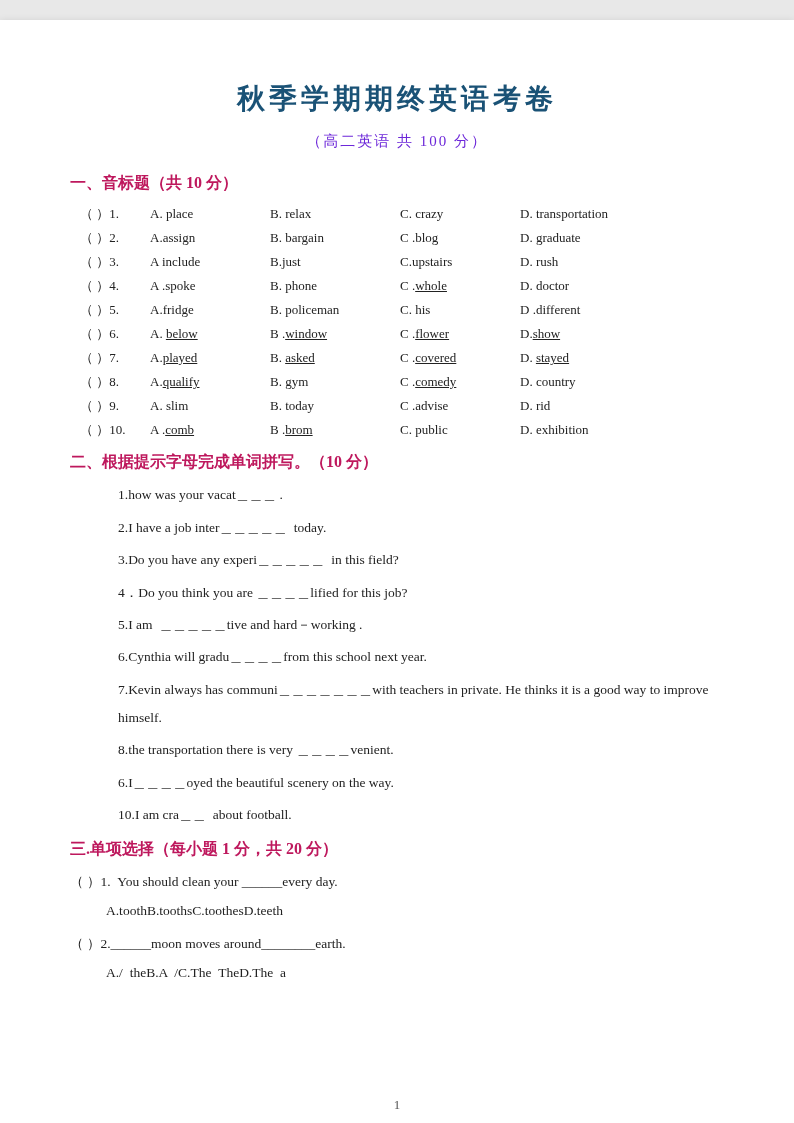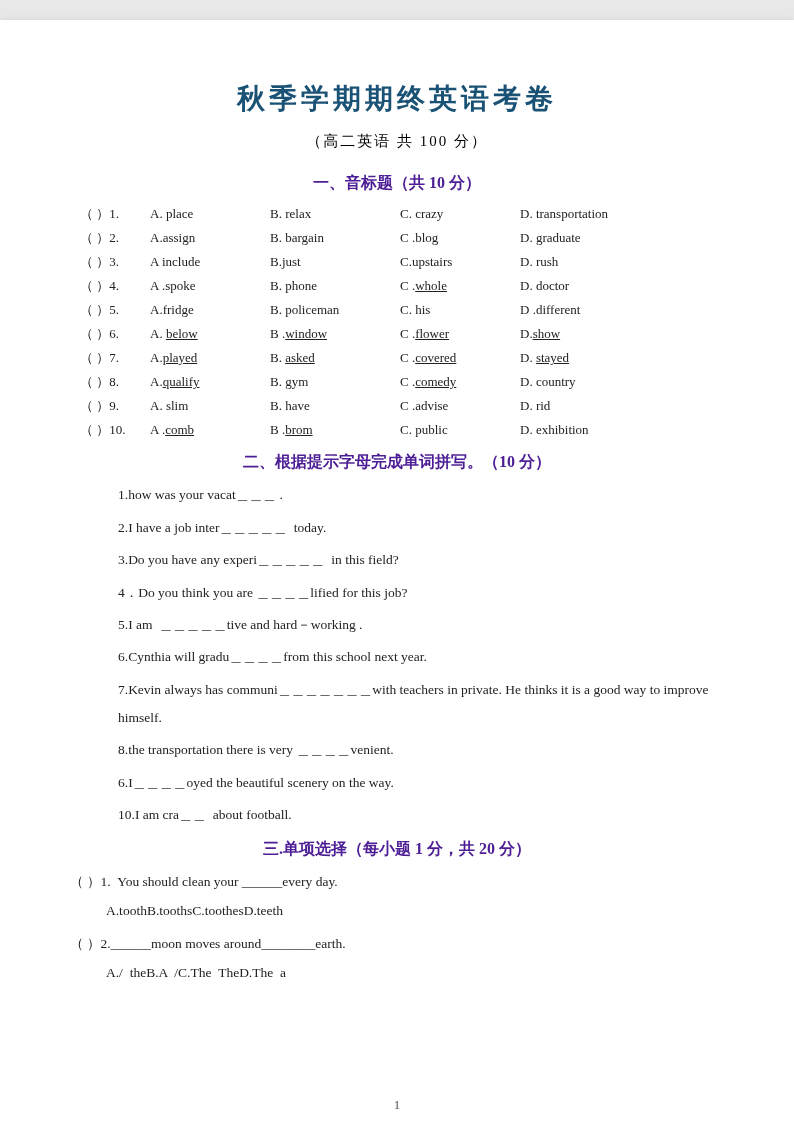--- a/index.html
+++ b/index.html
@@ -25,31 +25,30 @@
       font-size: 28px;
       font-weight: bold;
       color: #1a5276;
       letter-spacing: 4px;
       margin-bottom: 14px;
       font-family: Liberation Mono, monospace;
     }
     .subtitle {
       text-align: center;
       font-size: 15px;
-      color: #000000;
+      color: #6d28d9;
       margin-bottom: 22px;
       letter-spacing: 2px;
     }
     .section-title {
       font-size: 16px;
       font-weight: bold;
-      color: #4c1d95;
+      color: #be185d;
       margin-bottom: 8px;
       margin-top: 10px;
-      text-align: center;
     }
     .phonetics-grid {
       font-size: 13px;
       color: #222;
       line-height: 1.9;
       padding-left: 10px;
     }
     .phonetics-row {
       display: flex;
       align-items: baseline;
@@ -181,21 +180,21 @@
       <span class="ph-num">（  ）8.</span>
       <span class="ph-a">A.<span class="underline">qualify</span></span>
       <span class="ph-b">B. gym</span>
       <span class="ph-c">C .<span class="underline">comedy</span></span>
       <span class="ph-d">D. country</span>
     </div>
 
     <div class="phonetics-row">
       <span class="ph-num">（  ）9.</span>
       <span class="ph-a">A. slim</span>
-      <span class="ph-b">B. have</span>
+      <span class="ph-b">B. today</span>
       <span class="ph-c">C .advise</span>
       <span class="ph-d">D. rid</span>
     </div>
 
     <div class="phonetics-row">
       <span class="ph-num">（  ）10.</span>
       <span class="ph-a">A .<span class="underline">comb</span></span>
       <span class="ph-b">B .<span class="underline">brom</span></span>
       <span class="ph-c">C. public</span>
       <span class="ph-d">D. exhibition</span>

